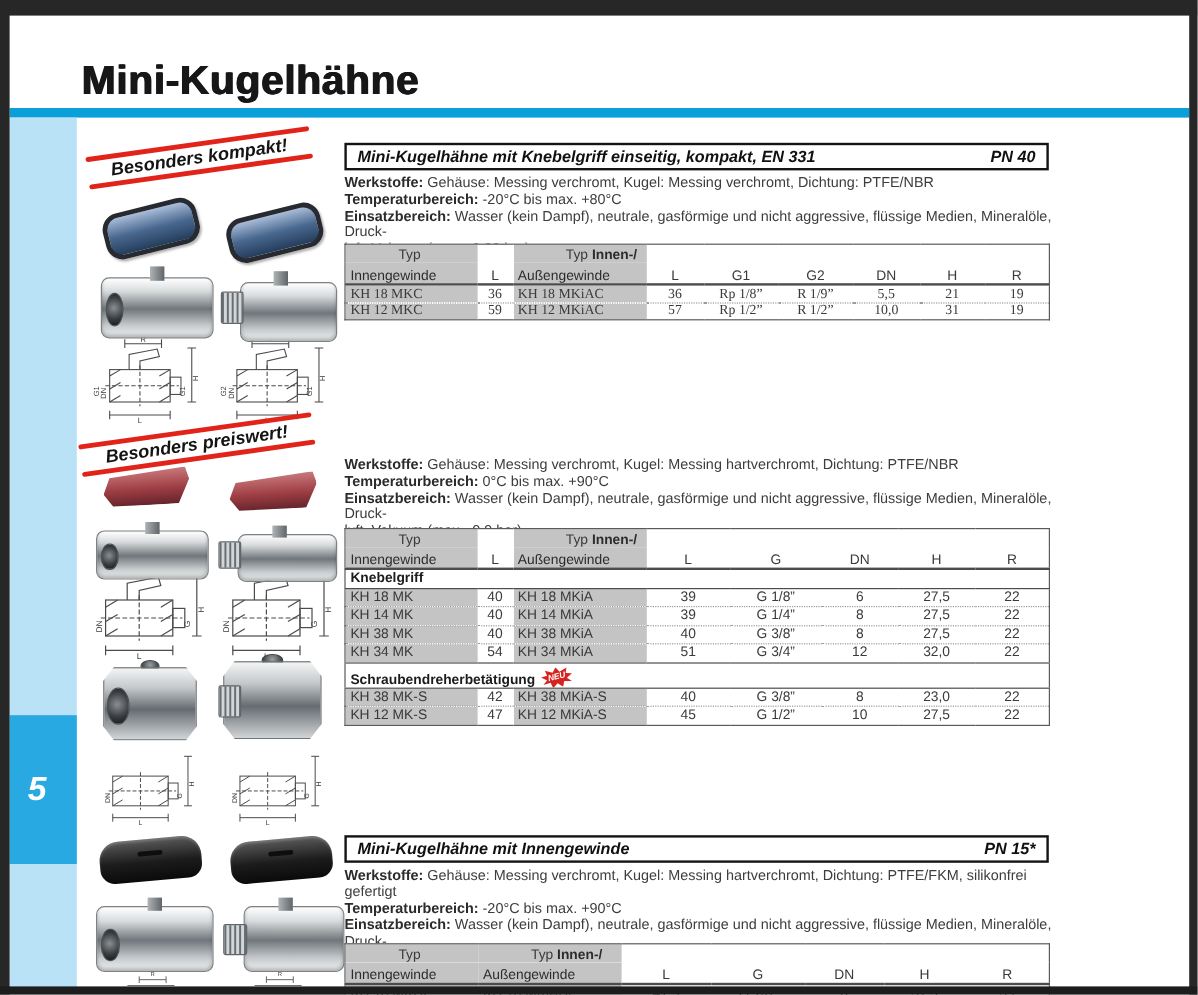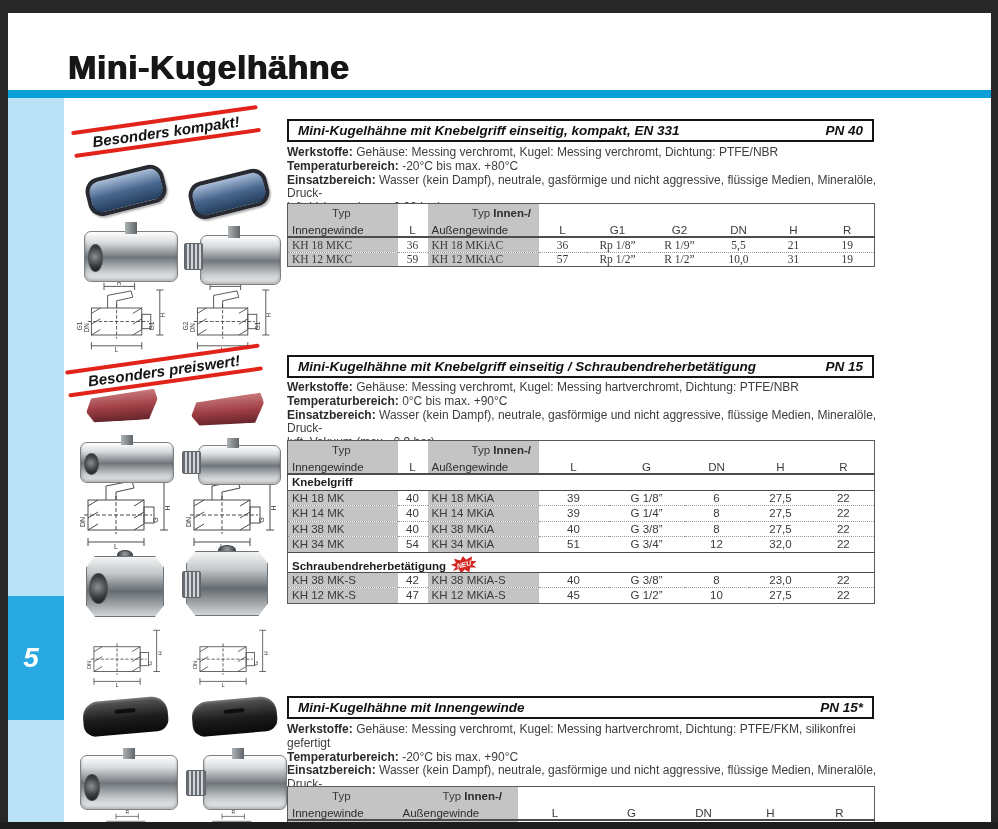--- a/index.html
+++ b/index.html
@@ -411,24 +411,20 @@
           <td class="ac">57</td>
           <td class="ac">Rp 1/2”</td>
           <td class="ac">R 1/2”</td>
           <td class="ac">10,0</td>
           <td class="ac">31</td>
           <td class="ac">19</td>
         </tr>
       </tbody>
     </table>
 
-  <div class="headerbox" style="top:355px;">
-    <span class="ht">Mini-Kugelhähne mit Knebelgriff einseitig / Schraubendreherbetätigung</span>
-    <span class="ht">PN 15</span>
-  </div>
   <div class="info" style="top:381px;">
     <div><span class="lbl">Werkstoffe:</span><span> Gehäuse: Messing verchromt, Kugel: Messing hartverchromt, Dichtung: PTFE/NBR</span></div>
     <div><span class="lbl">Temperaturbereich:</span><span> 0°C bis max. +90°C</span></div>
     <div><span class="lbl">Einsatzbereich:</span><span> Wasser (kein Dampf), neutrale, gasförmige und nicht aggressive, flüssige Medien, Mineralöle, Druck-</span></div>
     <div><span>luft, Vakuum (max. -0,9 bar)</span></div>
   </div>
   <table id="table2" class="spec" style="top:440px;">
       <colgroup>
         <col style="width: 110px;">
         <col style="width: 30px;">

